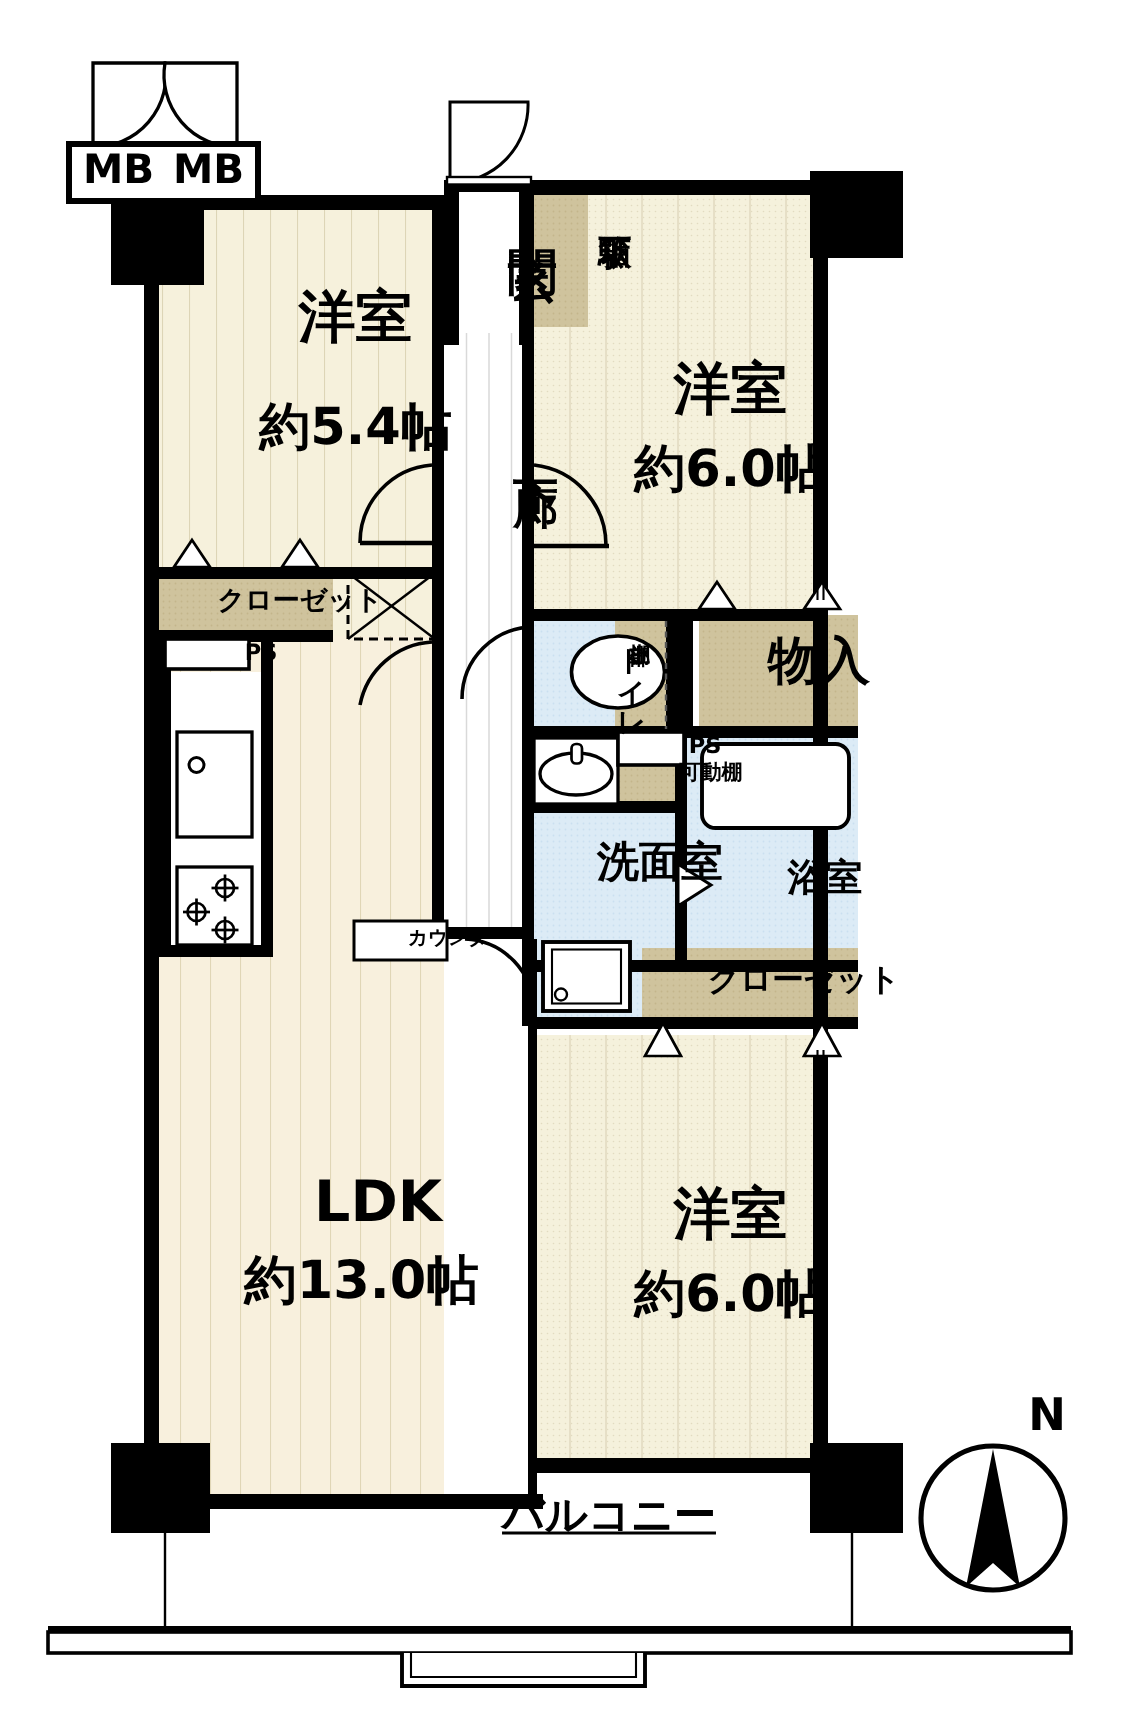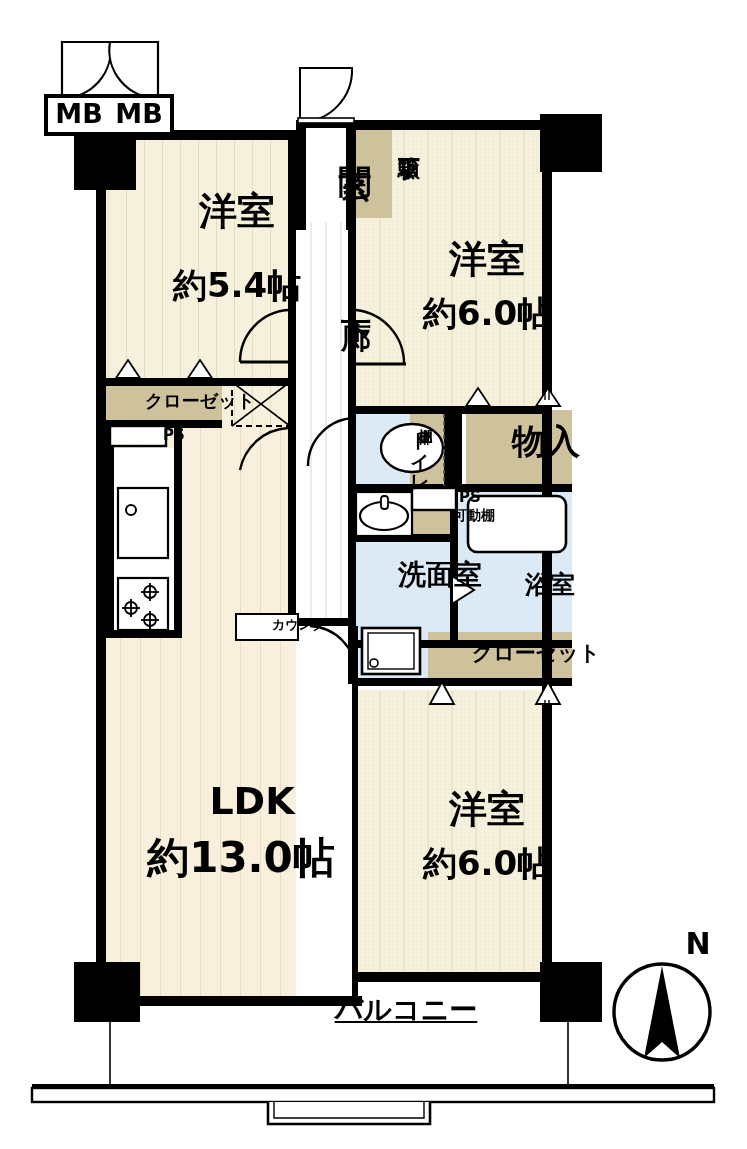--- a/index.html
+++ b/index.html
@@ -302,21 +302,21 @@
 <div class="lbl rm-name" style="left:356px;top:790px;width:190px;font-size:38px;">
   <span>洋室</span>
 </div>
 <div class="lbl rm-name" style="left:356px;top:846px;width:190px;font-size:34px;">
   <span>約6.0帖</span>
 </div>
 
 <div class="lbl rm-name" style="left:106px;top:782px;width:196px;font-size:38px;margin-left:12px;">
   <span>LDK</span>
 </div>
-<div class="lbl rm-name" style="left:100px;top:836px;width:210px;font-size:42px;">
+<div class="lbl rm-name" style="left:100px;top:836px;width:210px;font-size:35px;">
   <span>約13.0帖</span>
 </div>
 
 <div class="lbl rm-name" style="left:106px;top:392px;width:116px;font-size:18px;">
   <span>クローゼット</span>
 </div>
 
 <div class="lbl rm-name" style="left:110px;top:428px;width:56px;font-size:15px;">
   <span>PS</span>
 </div>

